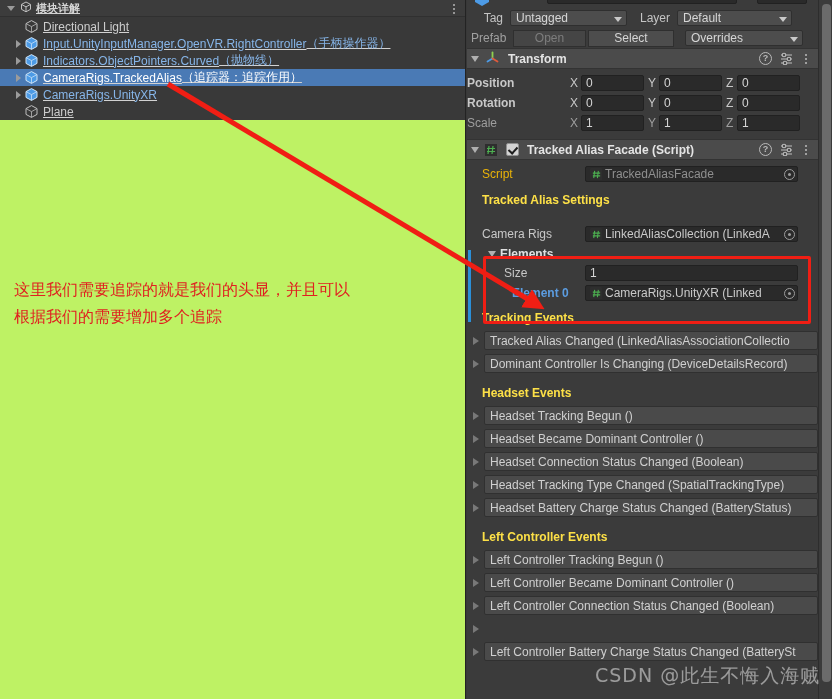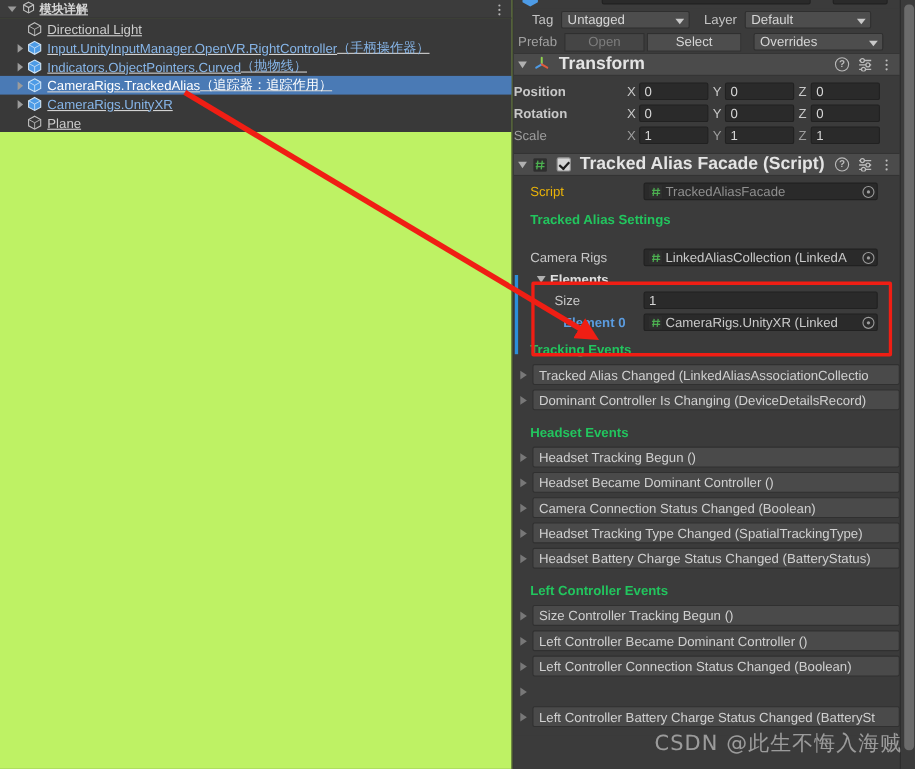--- a/index.html
+++ b/index.html
@@ -224,21 +224,21 @@
     display: flex;
     align-items: center;
     height: 21px;
     background: #4b4b4b;
     border-top: 1px solid #333333;
     border-bottom: 1px solid #333333;
     padding-left: 4px;
     gap: 4px;
   }
   .component-header .title {
-    font-size: 16px;
+    font-size: 12px;
     font-weight: bold;
     color: #e4e4e4;
     margin-left: 4px;
   }
   .comp-foldout {
     width: 0; height: 0;
     border-left: 4.5px solid transparent;
     border-right: 4.5px solid transparent;
     border-top: 6px solid #b0b0b0;
     margin-right: 2px;
@@ -367,21 +367,21 @@
     display: flex; align-items: center; justify-content: center;
   }
   .obj-picker i {
     width: 3px; height: 3px; border-radius: 50%;
     background: #9c9c9c; display:block;
   }
 
   .section-header {
     font-size: 12px;
     font-weight: bold;
-    color: #22c55e;
+    color: #fde047;
     padding: 6px 0 4px 15px;
   }
 
   .text-field {
     height: 16px;
     background: #2a2a2a;
     border: 1px solid #212121;
     border-radius: 2px;
     display: flex;
     align-items: center;
@@ -578,20 +578,22 @@
           <span class="go-icon">
             <svg width="15" height="15" viewBox="0 0 15 15">
               <path d="M7.5 1.6 L13 4.6 L13 10.4 L7.5 13.4 L2 10.4 L2 4.6 Z" fill="none" stroke="#c0c0c0" stroke-width="1"></path>
               <path d="M2.2 4.7 L7.5 7.6 L12.8 4.7 M7.5 7.6 L7.5 13.3" fill="none" stroke="#c0c0c0" stroke-width="0.9" opacity="0.85"></path>
             </svg>
           </span>
           <span class="hier-label">Plane</span>
         </div>
       </div>
 
+    <div id="annotation">这里我们需要追踪的就是我们的头显，并且可以
+根据我们的需要增加多个追踪</div>
   </div>
 
   <div id="inspector-panel">
     <div class="insp-inner">
 
       <div class="clipped-top">
         <span class="unity-logo">
           <svg width="20" height="20" viewBox="0 0 20 20">
             <path d="M10 2 L17 6 L17 14 L10 18 L3 14 L3 6 Z" fill="#4d9be6"></path>
           </svg>
@@ -806,37 +808,37 @@
             <div class="event-row">
               <span class="event-foldout"></span>
               <span class="event-bar">Headset Tracking Begun ()</span>
             </div>
             <div class="event-row">
               <span class="event-foldout"></span>
               <span class="event-bar">Headset Became Dominant Controller ()</span>
             </div>
             <div class="event-row">
               <span class="event-foldout"></span>
-              <span class="event-bar">Camera Connection Status Changed (Boolean)</span>
+              <span class="event-bar">Headset Connection Status Changed (Boolean)</span>
             </div>
             <div class="event-row">
               <span class="event-foldout"></span>
               <span class="event-bar">Headset Tracking Type Changed (SpatialTrackingType)</span>
             </div>
             <div class="event-row">
               <span class="event-foldout"></span>
               <span class="event-bar">Headset Battery Charge Status Changed (BatteryStatus)</span>
             </div>
           </div>
 
         <div class="section-header" style="padding-top:11px;">Left Controller Events</div>
         <div id="left-controller-events-list">
             <div class="event-row">
               <span class="event-foldout"></span>
-              <span class="event-bar">Size Controller Tracking Begun ()</span>
+              <span class="event-bar">Left Controller Tracking Begun ()</span>
             </div>
             <div class="event-row">
               <span class="event-foldout"></span>
               <span class="event-bar">Left Controller Became Dominant Controller ()</span>
             </div>
             <div class="event-row">
               <span class="event-foldout"></span>
               <span class="event-bar">Left Controller Connection Status Changed (Boolean)</span>
             </div>
             <div class="event-row">

